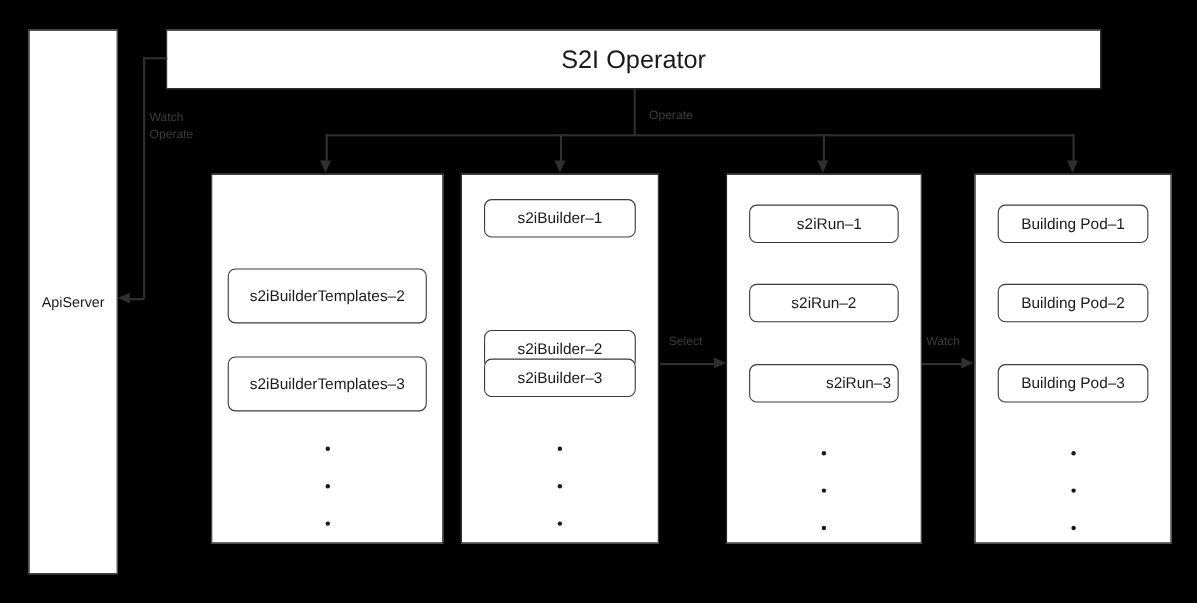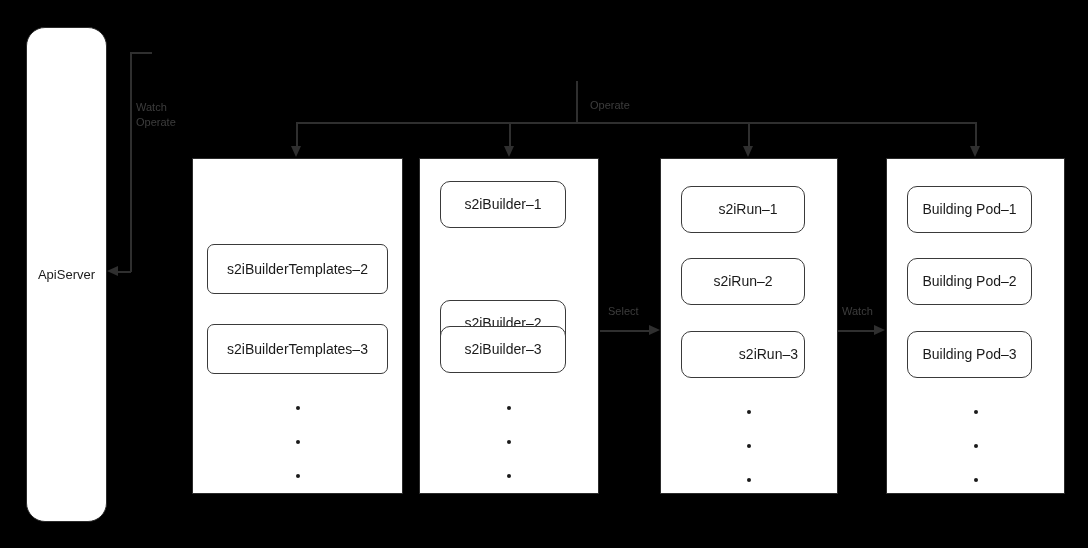--- a/index.html
+++ b/index.html
@@ -27,21 +27,20 @@
     align-items: center;
     justify-content: center;
     color: #1a1a1a;
   }
   #apiserver-box {
     left: 26px;
     top: 27px;
     width: 81px;
     height: 495px;
     font-size: 13px;
-    border-radius: 19px;
   }
   #operator-box {
     left: 151px;
     top: 27px;
     width: 850px;
     height: 54px;
     font-size: 23px;
   }
   .column-panel {
     position: absolute;
@@ -65,21 +64,21 @@
     display: flex;
     align-items: center;
     justify-content: center;
     text-align: center;
     color: #1a1a1a;
     font-size: 14px;
     line-height: 1.3;
     padding: 2px 6px;
   }
   .item.wide  { left: 14px; right: 14px; height: 50px; }
-  .item.med   { left: 20px; right: 32px; height: 47px; border-radius: 10px; }
+  .item.med   { left: 20px; right: 20px; height: 35px; }
 
   .dots {
     position: absolute;
     left: 0;
     right: 0;
     display: flex;
     flex-direction: column;
     align-items: center;
     color: #1a1a1a;
   }
@@ -136,20 +135,23 @@
 </style>
 </head>
 <body>
 
 <div id="canvas">
 
   <div class="node" id="apiserver-box">
     <span>ApiServer</span>
   </div>
 
+  <div class="node" id="operator-box">
+    <span>S2I Operator</span>
+  </div>
 
   <div class="hline" style="left:130px; top:52px; width:22px;"></div>
   <div class="vline" style="left:130px; top:52px; height:220px;"></div>
   <div class="hline" style="left:118px; top:271px; width:13px;"></div>
   <div class="arrow-left" style="left:107px; top:266px;"></div>
   <div class="edge-label" style="left:136px; top:100px;">
     <div>Watch</div>
     <div>Operate</div>
   </div>
 

